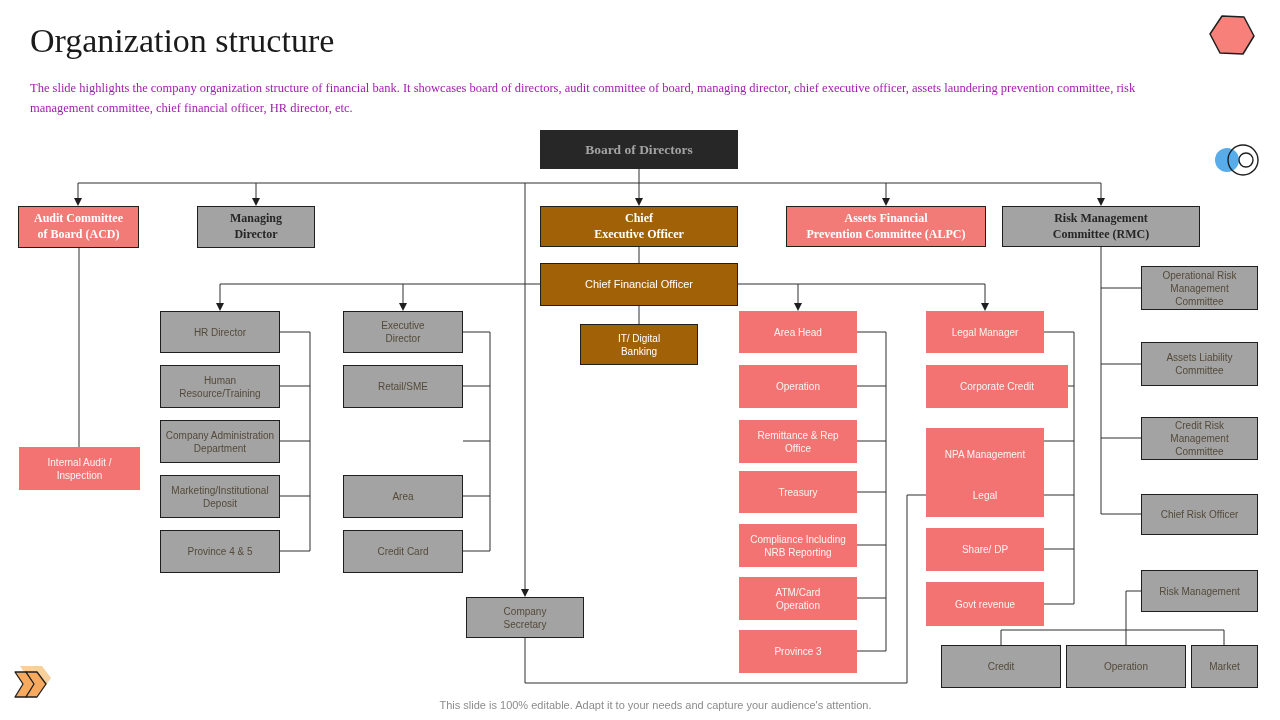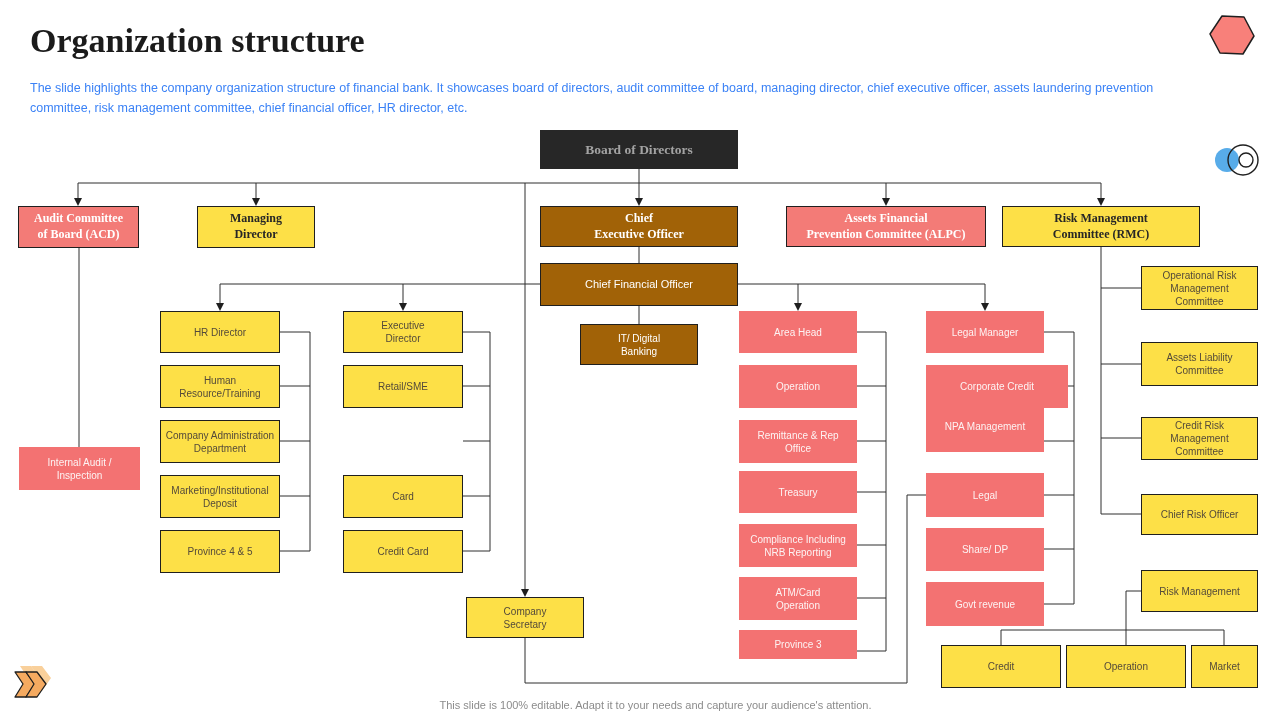--- a/index.html
+++ b/index.html
@@ -1,31 +1,31 @@
 <!DOCTYPE html>
 <html><head>
 <meta charset="utf-8">
 <style>
   html,body{margin:0;padding:0;background:#fff;}
   .slide{position:relative;width:1280px;height:720px;background:#ffffff;overflow:hidden;
          font-family:"Liberation Sans",sans-serif;}
   .title{position:absolute;left:30px;top:22px;width:800px;
-         font-family:"Liberation Serif",serif;font-weight:bold;font-size:34px;color:#1b1b1b;}
-  .desc{position:absolute;left:30px;top:78px;width:1170px;font-size:12.5px;line-height:1.6;color:#3b82f6;}
+         font-family:"Liberation Serif",serif;font-weight:normal;font-size:34px;color:#1b1b1b;}
+  .desc{position:absolute;left:30px;top:78px;width:1170px;font-size:12.5px;line-height:1.6;color:#a21caf;font-family:Liberation Serif, serif;}
   .footer{position:absolute;left:0;right:0;top:699px;text-align:center;font-size:11px;color:#8c8c8c;margin-left:31px;}
   svg.wires{position:absolute;left:0;top:0;z-index:1;}
   .node{position:absolute;z-index:2;display:flex;align-items:center;justify-content:center;
         text-align:center;box-sizing:border-box;padding:2px 4px;line-height:1.3;
         white-space:pre-line;}
   .serif{font-family:"Liberation Serif",serif;font-weight:bold;font-size:12px;}
   .sans{font-size:10px;}
   .md{font-size:11px;}
   .dark{background:#272727;color:#a3a3a3;font-size:13.5px;}
   .red-b{background:#F37B77;border:1px solid #1f1f1f;color:#ffffff;}
-  .orange-b{background:#fde047;border:1px solid #1f1f1f;color:#262626;}
+  .orange-b{background:#a3a3a3;border:1px solid #1f1f1f;color:#262626;}
   .blue-b{background:#a16207;border:1px solid #1f1f1f;color:#ffffff;}
   .red-f{background:#F37272;border:none;color:#fdf3f3;}
   .orange-b.sans{color:#544a3a;}
 </style>
 </head>
 <body>
 
 <div class="slide">
 
   <div class="title">Organization structure</div>
@@ -106,40 +106,40 @@
   <div class="node sans orange-b" style="left:160px;top:475px;width:120px;height:43px">Marketing/Institutional
 Deposit</div>
   <div class="node sans orange-b" style="left:160px;top:530px;width:120px;height:43px">Province 4 &amp; 5</div>
 
   <div class="node sans red-f" style="left:19px;top:447px;width:121px;height:43px">Internal Audit /
 Inspection</div>
 
   <div class="node sans orange-b" style="left:343px;top:311px;width:120px;height:42px">Executive
 Director</div>
   <div class="node sans orange-b" style="left:343px;top:365px;width:120px;height:43px">Retail/SME</div>
-  <div class="node sans orange-b" style="left:343px;top:475px;width:120px;height:43px">Card</div>
+  <div class="node sans orange-b" style="left:343px;top:475px;width:120px;height:43px">Area</div>
   <div class="node sans orange-b" style="left:343px;top:530px;width:120px;height:43px">Credit Card</div>
 
   <div class="node sans orange-b" style="left:466px;top:597px;width:118px;height:41px">Company
 Secretary</div>
 
   <div class="node sans red-f" style="left:739px;top:311px;width:118px;height:42px">Area Head</div>
   <div class="node sans red-f" style="left:739px;top:365px;width:118px;height:43px">Operation</div>
   <div class="node sans red-f" style="left:739px;top:420px;width:118px;height:43px">Remittance &amp; Rep
 Office</div>
   <div class="node sans red-f" style="left:739px;top:471px;width:118px;height:42px">Treasury</div>
   <div class="node sans red-f" style="left:739px;top:524px;width:118px;height:43px">Compliance Including
 NRB Reporting</div>
   <div class="node sans red-f" style="left:739px;top:577px;width:118px;height:43px">ATM/Card
 Operation</div>
-  <div class="node sans red-f" style="left:739px;top:630px;width:118px;height:29px">Province 3</div>
+  <div class="node sans red-f" style="left:739px;top:630px;width:118px;height:43px">Province 3</div>
 
   <div class="node sans red-f" style="left:926px;top:311px;width:118px;height:42px">Legal Manager</div>
   <div class="node sans red-f" style="left:926px;top:365px;width:142px;height:43px">Corporate Credit</div>
-  <div class="node sans red-f" style="left:926px;top:400px;width:118px;height:52px">NPA Management</div>
+  <div class="node sans red-f" style="left:926px;top:428px;width:118px;height:52px">NPA Management</div>
   <div class="node sans red-f" style="left:926px;top:473px;width:118px;height:44px">Legal</div>
   <div class="node sans red-f" style="left:926px;top:528px;width:118px;height:43px">Share/ DP</div>
   <div class="node sans red-f" style="left:926px;top:582px;width:118px;height:44px">Govt revenue</div>
 
   <div class="node sans orange-b" style="left:1141px;top:266px;width:117px;height:44px">Operational Risk
 Management
 Committee</div>
   <div class="node sans orange-b" style="left:1141px;top:342px;width:117px;height:44px">Assets Liability
 Committee</div>
   <div class="node sans orange-b" style="left:1141px;top:417px;width:117px;height:43px">Credit Risk Management

